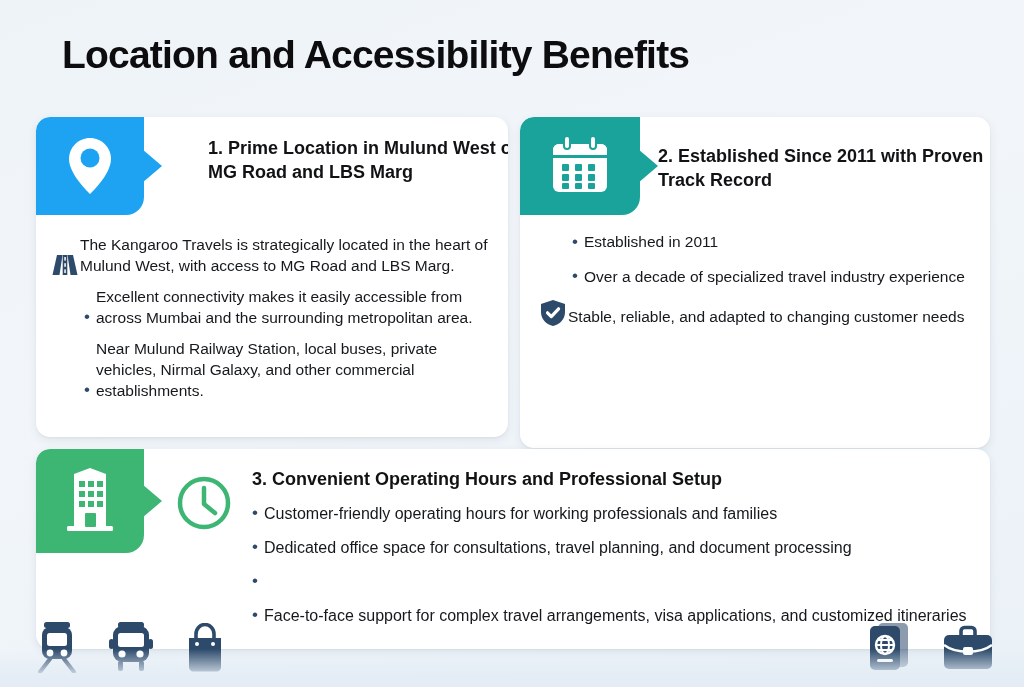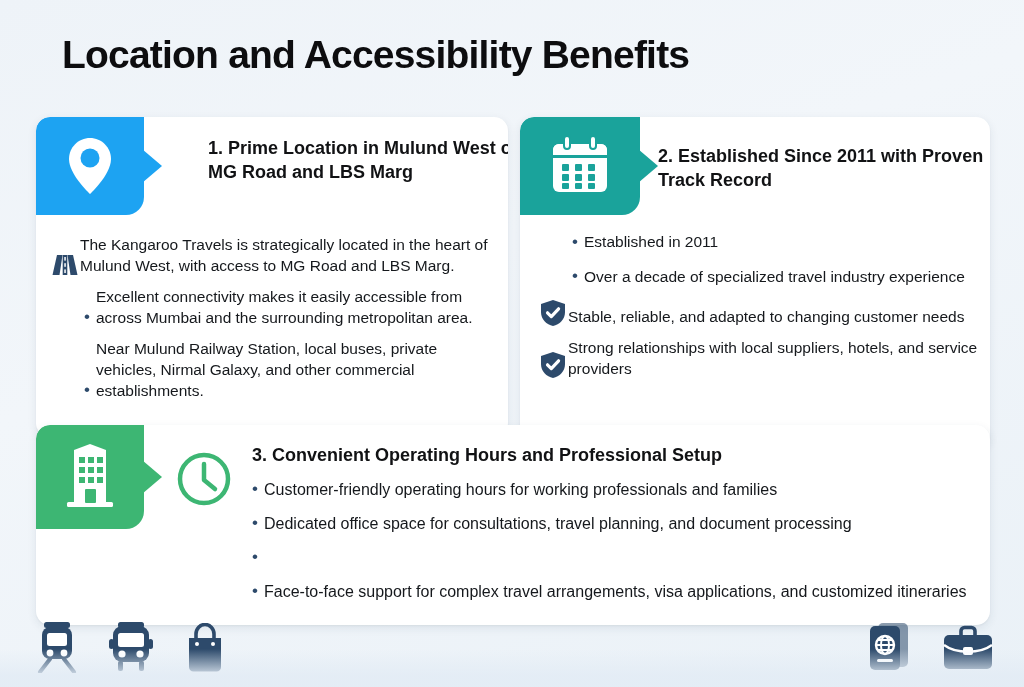--- a/index.html
+++ b/index.html
@@ -33,21 +33,21 @@
   .card {
     position: absolute;
     background: #ffffff;
     border-radius: 14px;
     box-shadow: 0 3px 10px rgba(30, 50, 80, 0.09), 0 1px 2px rgba(30,50,80,0.05);
     overflow: hidden;
   }
 
   #card-1 { left: 36px;  top: 117px; width: 472px; height: 320px; }
   #card-2 { left: 520px; top: 117px; width: 470px; height: 331px; }
-  #card-3 { left: 36px;  top: 425px; width: 954px; height: 200px; }
+  #card-3 { left: 36px;  top: 449px; width: 954px; height: 200px; }
 
   
   .icon-flag {
     position: absolute;
     left: 0;
     top: 0;
     display: flex;
     align-items: center;
     justify-content: center;
   }
@@ -269,29 +269,20 @@
     <li class="bullet-row">
       <span class="bullet-icon-slot">
         <svg width="26" height="28" viewBox="0 0 26 28">
           <path d="M13 1 L25 5 L25 13 C25 20.5 19.5 25.5 13 27 C6.5 25.5 1 20.5 1 13 L1 5 Z" fill="#2d4a6b"></path>
           <path d="M7.5 13.8 L11.3 17.6 L18.6 9.8" stroke="#ffffff" stroke-width="3.2" fill="none" stroke-linecap="round" stroke-linejoin="round"></path>
         </svg>
       </span>
       <span class="bullet-text">Stable, reliable, and adapted to changing customer needs</span>
     </li>
 
-    <li class="bullet-row">
-      <span class="bullet-icon-slot">
-        <svg width="26" height="28" viewBox="0 0 26 28">
-          <path d="M13 1 L25 5 L25 13 C25 20.5 19.5 25.5 13 27 C6.5 25.5 1 20.5 1 13 L1 5 Z" fill="#2d4a6b"></path>
-          <path d="M7.5 13.8 L11.3 17.6 L18.6 9.8" stroke="#ffffff" stroke-width="3.2" fill="none" stroke-linecap="round" stroke-linejoin="round"></path>
-        </svg>
-      </span>
-      <span class="bullet-text">Strong relationships with local suppliers, hotels, and service providers</span>
-    </li>
 
   </ul>
 </div>
 
 <div class="card" id="card-3">
 
   <div class="icon-flag">
     <div class="flag-body">
       <svg width="58" height="66" viewBox="0 0 58 66">
         <rect x="13" y="6" width="32" height="54" fill="#ffffff"></rect>

